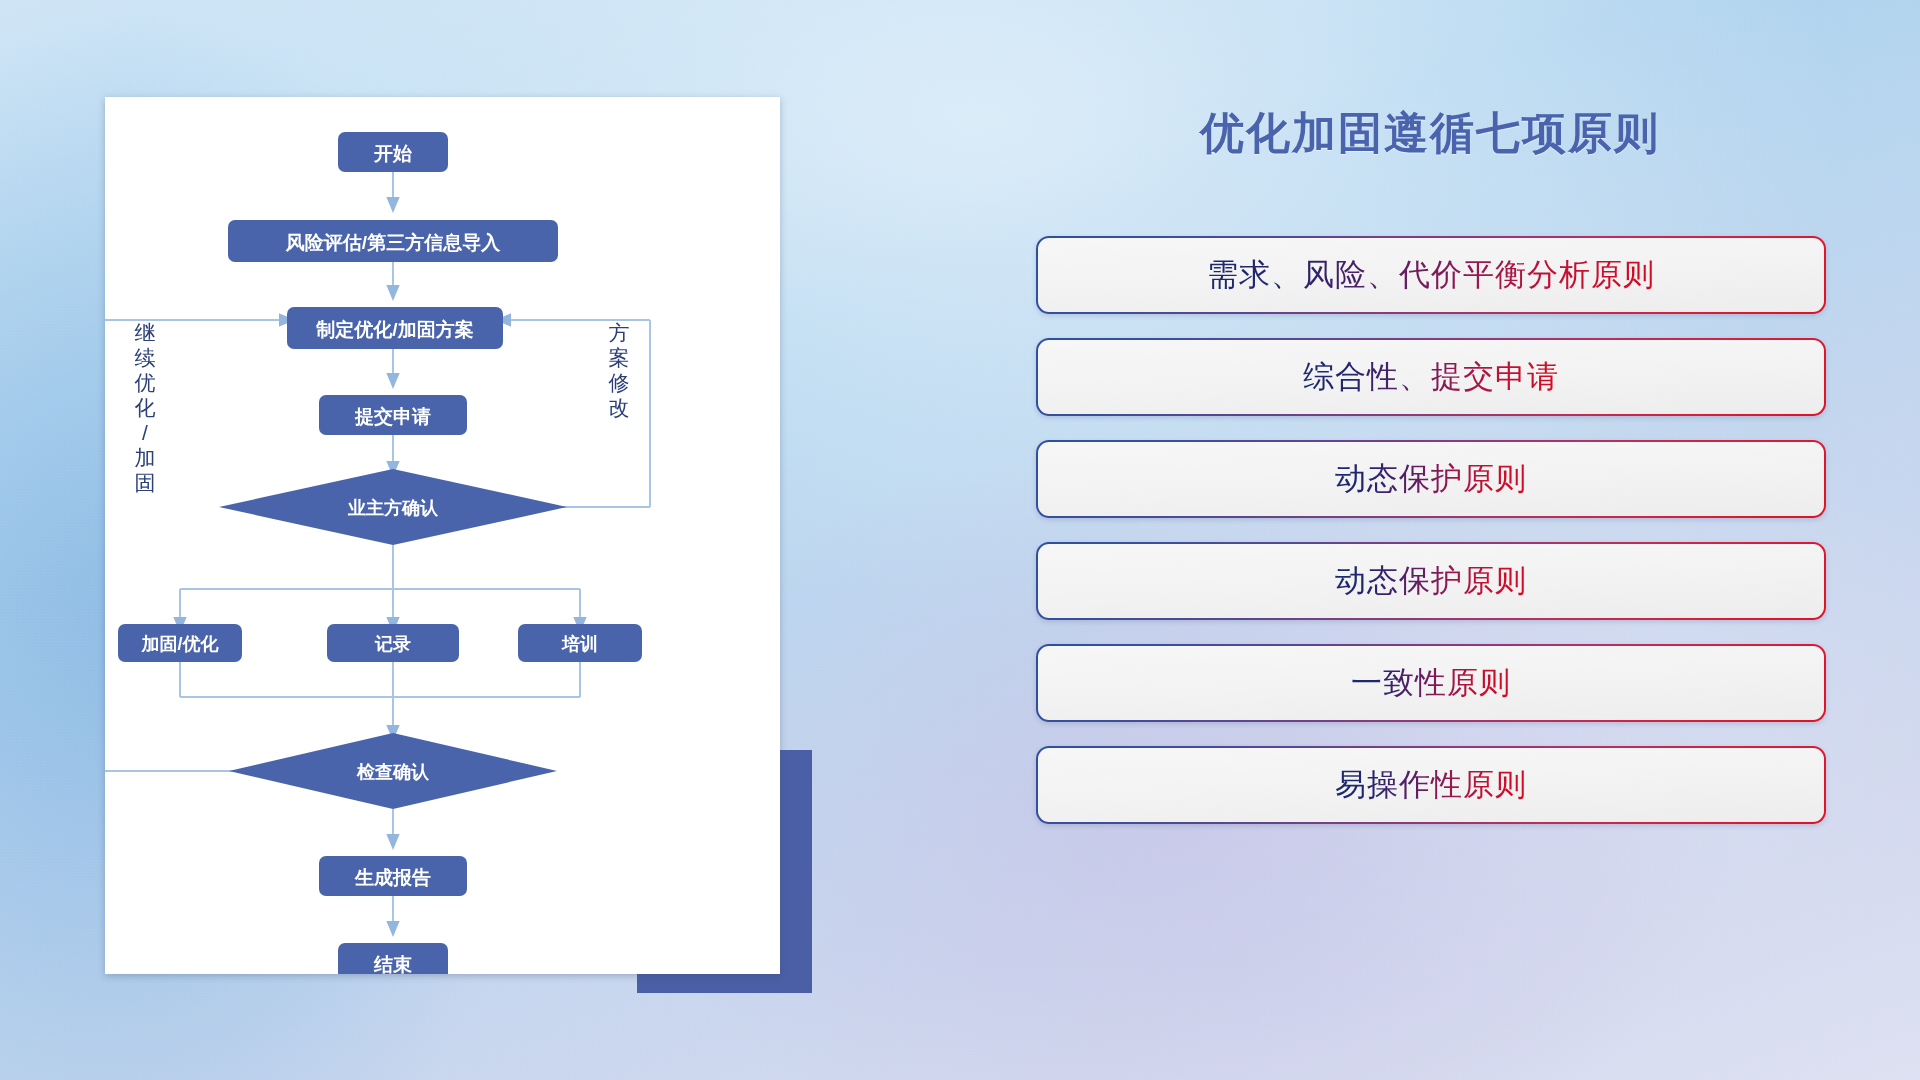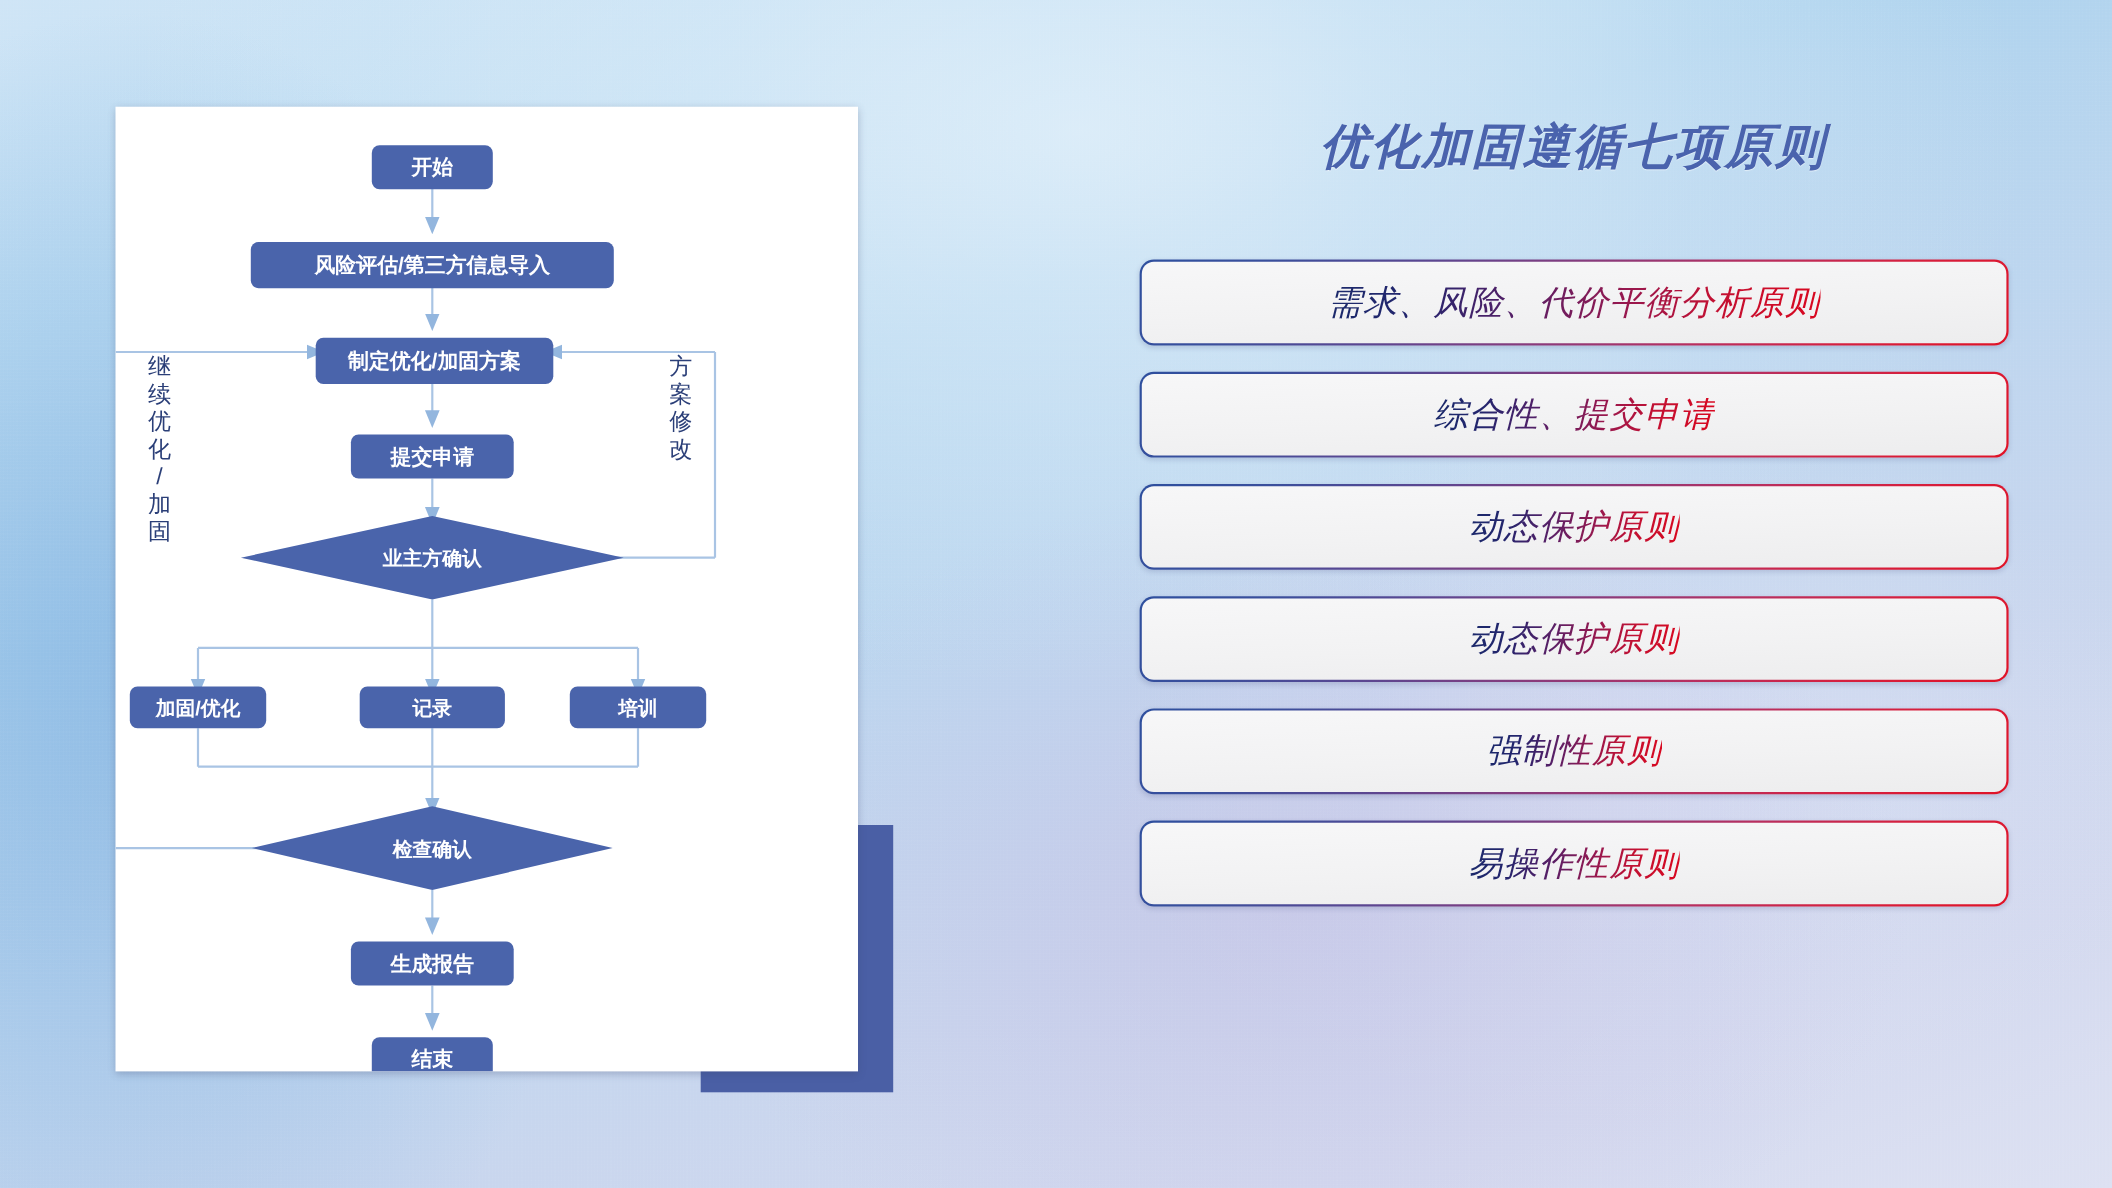--- a/index.html
+++ b/index.html
@@ -72,21 +72,20 @@
   }
 
   
   #right-col {
     position: absolute;
     left: 1020px;
     top: 0;
     width: 820px;
     height: 1080px;
     z-index: 3;
-    font-style: italic;
   }
   #deck-title {
     position: absolute;
     left: 0;
     top: 104px;
     width: 820px;
     text-align: center;
     font-size: 44px;
     font-weight: bold;
     letter-spacing: 2px;
@@ -270,26 +269,26 @@
           <span class="card-label">动态保护原则</span>
         </div>
       </div>
 
       <div class="card">
         <div class="card-inner">
           <span class="card-label">动态保护原则</span>
         </div>
       </div>
 
-
-      <div class="card">
-        <div class="card-inner">
-          <span class="card-label">强制性原则</span>
-        </div>
-      </div>
+      <div class="card">
+        <div class="card-inner">
+          <span class="card-label">一致性原则</span>
+        </div>
+      </div>
+
 
       <div class="card">
         <div class="card-inner">
           <span class="card-label">易操作性原则</span>
         </div>
       </div>
 
     </div>
   </div>
 

